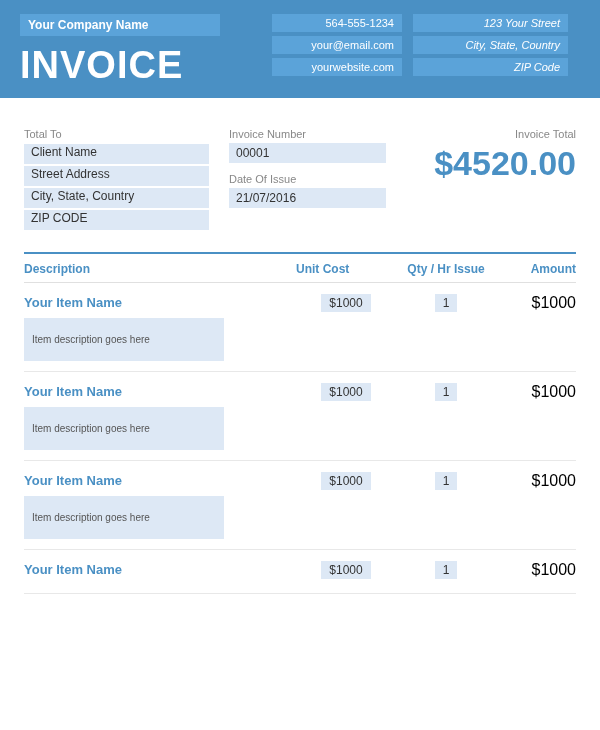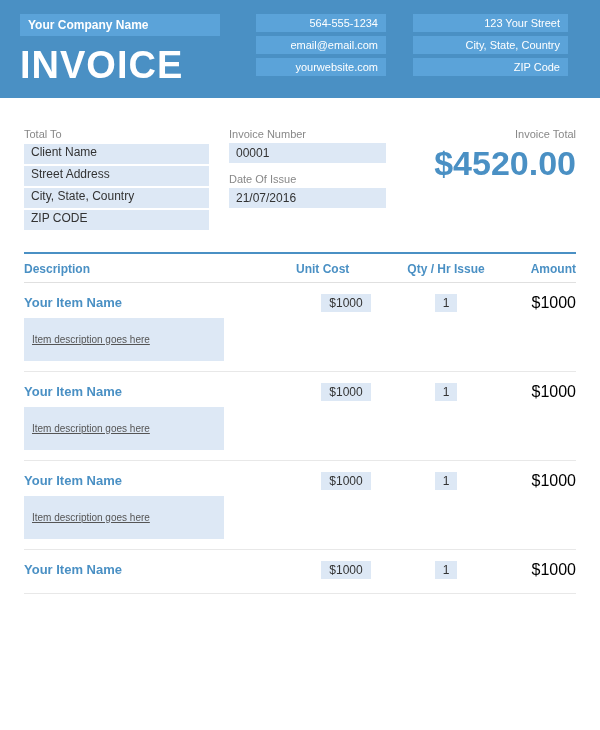--- a/index.html
+++ b/index.html
@@ -43,21 +43,21 @@
       color: #fff;
       font-size: 38px;
       font-weight: bold;
       letter-spacing: 1px;
       line-height: 1;
       margin-top: 4px;
     }
     .header-right {
       flex: 1;
       display: flex;
-      gap: 16px;
+      gap: 0;
     }
     .header-contact {
       flex: 1;
       display: flex;
       flex-direction: column;
       gap: 4px;
       align-items: flex-end;
       padding-right: 6px;
     }
     .header-address {
@@ -70,20 +70,21 @@
     .header-field {
       background: #5ba3d9;
       color: #fff;
       font-size: 11px;
       padding: 3px 8px;
       text-align: right;
       min-width: 130px;
     }
     .header-field.addr {
       min-width: 155px;
+      font-style: italic;
     }
 
     
     .body {
       padding: 20px 24px 0 24px;
     }
 
     
     .billing-section {
       display: flex;
@@ -207,21 +208,20 @@
       margin-top: 4px;
       padding: 2px 0 2px 0;
     }
     .item-desc-text {
       background: #dde8f5;
       font-size: 10px;
       color: #555;
       padding: 16px 8px;
       display: inline-block;
       min-width: 200px;
-      text-decoration: underline;
     }
     .row-partial {
       border-bottom: 1px solid #e8e8e8;
       padding: 10px 0 8px 0;
       overflow: hidden;
       height: 44px;
     }
   </style>
 </head>
 <body>
@@ -229,21 +229,21 @@
 <div class="page">
 
   <div class="header">
     <div class="header-left">
       <div class="company-name-box">Your Company Name</div>
       <div class="invoice-title">INVOICE</div>
     </div>
     <div class="header-right">
       <div class="header-contact">
         <div class="header-field">564-555-1234</div>
-        <div class="header-field">email@email.com</div>
+        <div class="header-field">your@email.com</div>
         <div class="header-field">yourwebsite.com</div>
       </div>
       <div class="header-address">
         <div class="header-field addr">123 Your Street</div>
         <div class="header-field addr">City, State, Country</div>
         <div class="header-field addr">ZIP Code</div>
       </div>
     </div>
   </div>
 

